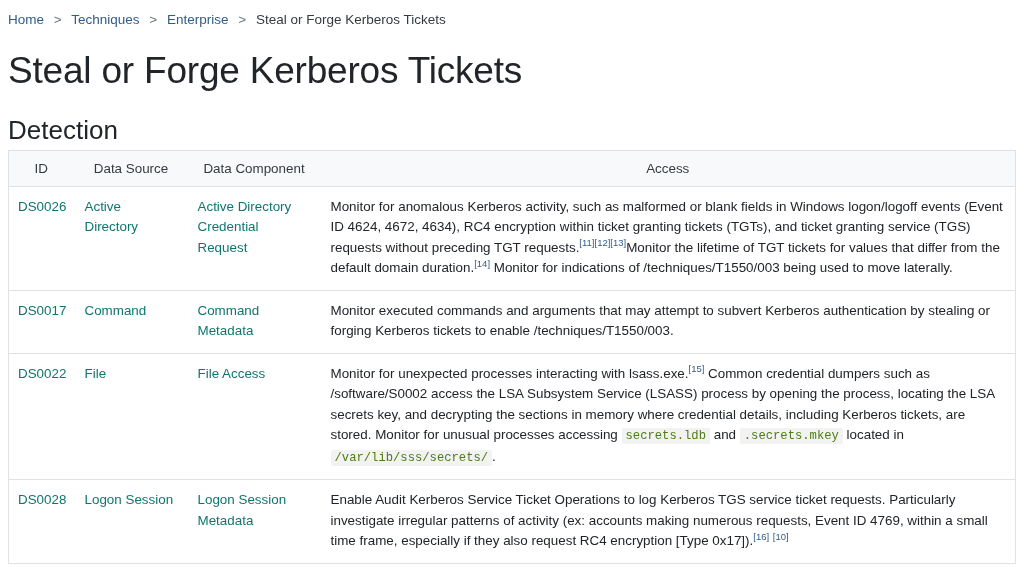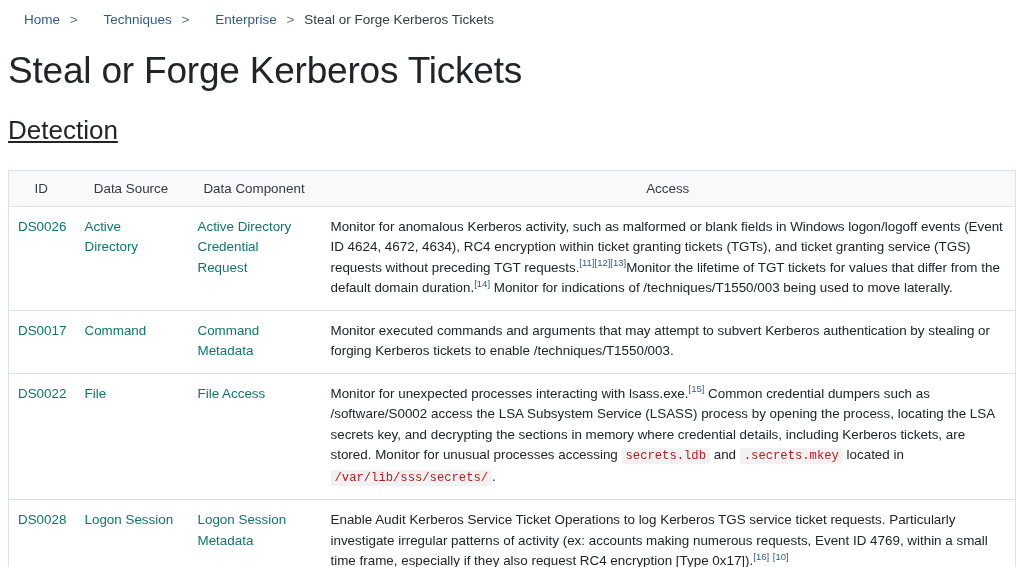--- a/index.html
+++ b/index.html
@@ -21,21 +21,20 @@
   
   .breadcrumb {
     font-size: 13.5px;
     line-height: 20px;
     padding: 4px 0 6px 0;
     white-space: nowrap;
   }
   .breadcrumb a {
     color: #2f5c8a;
     text-decoration: none;
-    margin-left: 16px;
   }
   .breadcrumb .sep {
     color: #6c757d;
     margin: 0 6px;
   }
   .breadcrumb .current {
     color: #343a40;
   }
   
   h1.page-title {
@@ -43,23 +42,22 @@
     font-weight: normal;
     line-height: 1.15;
     margin: 14px 0 6px 0;
     color: #212529;
     letter-spacing: -0.2px;
   }
   h2.section-title {
     font-size: 26px;
     font-weight: normal;
     line-height: 1.2;
-    margin: 22px 0 24px 0;
+    margin: 22px 0 4px 0;
     color: #212529;
-    text-decoration: underline;
   }
   
   table.detection-table {
     border-collapse: collapse;
     width: 1008px;
     table-layout: fixed;
     font-size: 13.4px;
     border: 1px solid #dee2e6;
   }
   table.detection-table th {
@@ -98,21 +96,21 @@
   }
   sup.ref a {
     color: #2f5c8a;
     text-decoration: none;
     margin-top: 41px;
   }
   code.inline-code {
     font-family: "Liberation Mono", monospace;
     font-size: 12.2px;
     background: #f2f2f3;
-    color: #b91c1c;
+    color: #4d7c0f;
     padding: 1px 4px;
     border-radius: 2px;
     white-space: nowrap;
   }
   .detects-text { display: inline; }
 </style>
 </head>
 <body>
 
 <div class="page">

